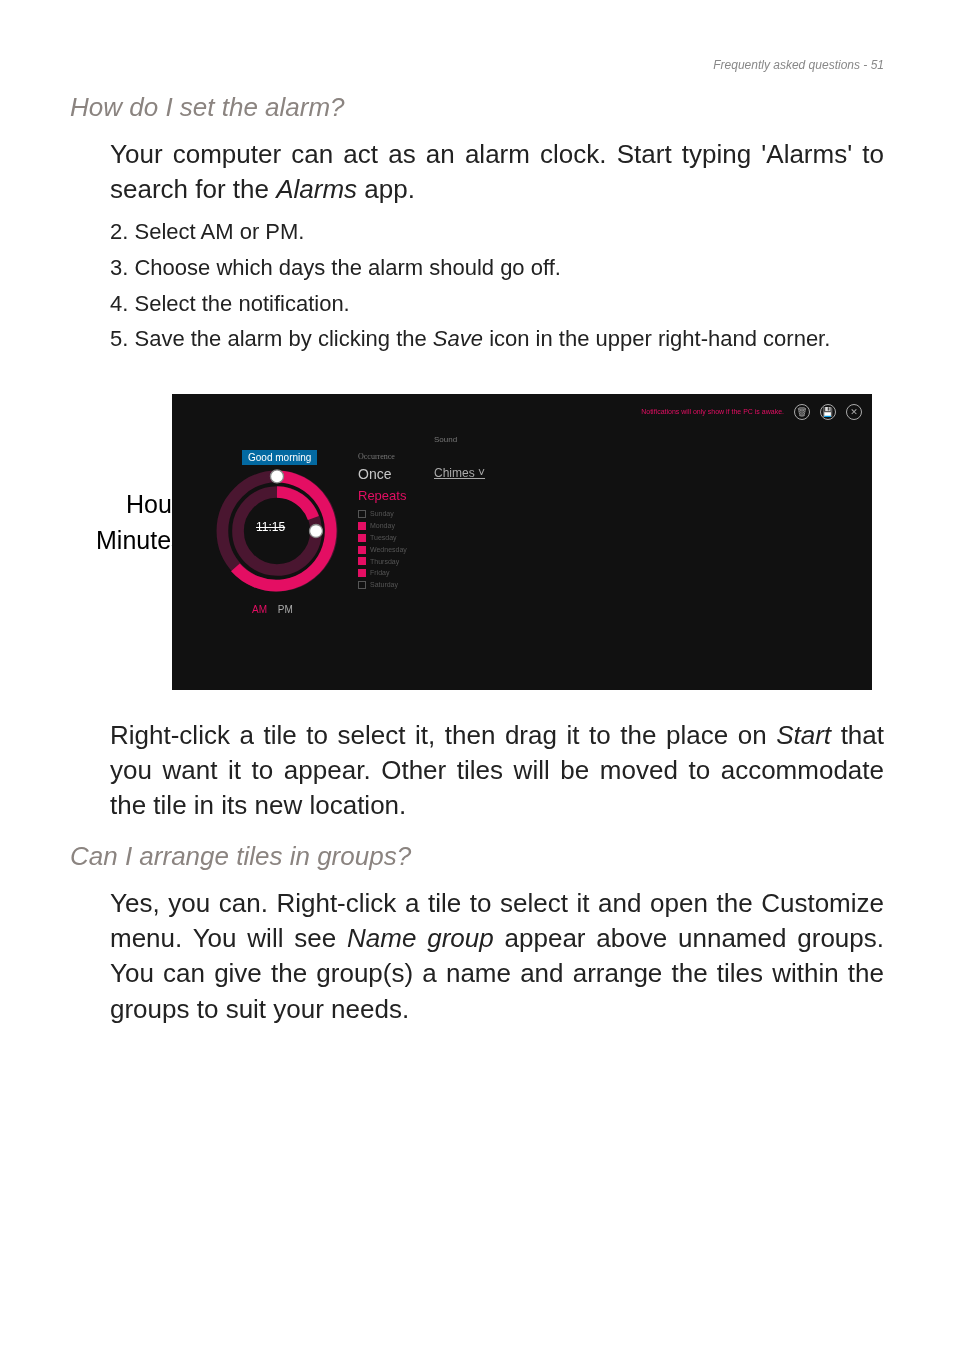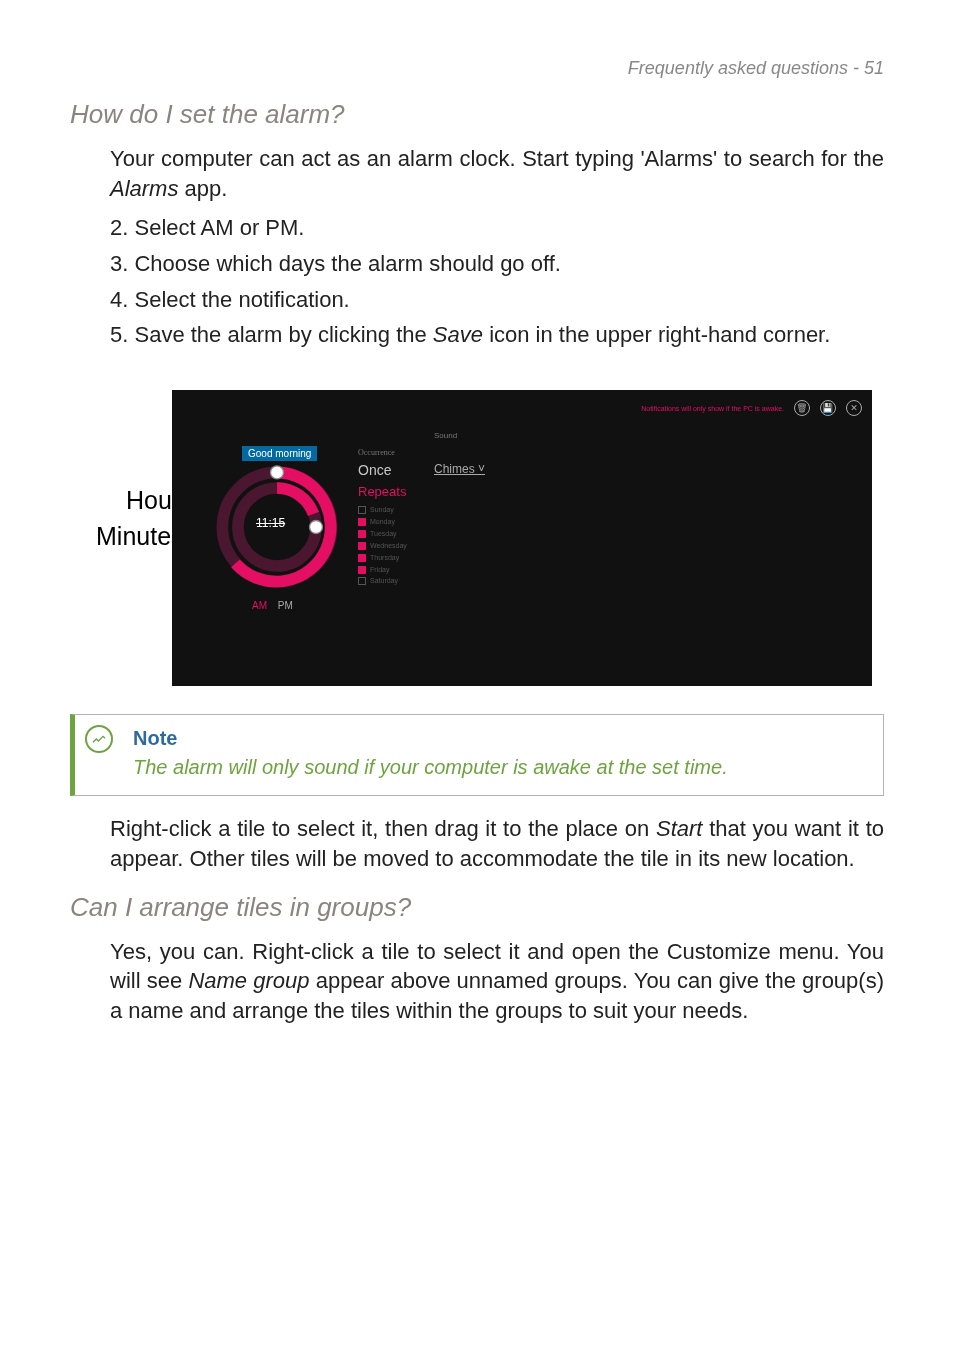--- a/index.html
+++ b/index.html
@@ -1,20 +1,20 @@
 <!DOCTYPE html>
 <html><head>
 <meta charset="utf-8">
 <style>
   * { box-sizing: border-box; margin: 0; padding: 0; }
   body { width: 954px; height: 1352px; background: #fff; font-family: Arial, Helvetica, sans-serif; position: relative; }
   .page { padding: 58px 70px 40px 70px; }
-  .header-line { text-align: right; font-style: italic; font-size: 18px; color: #888; margin-bottom: 20px; font-family: Arial, sans-serif; }
+  .header-line { text-align: right; font-style: italic; font-size: 12px; color: #888; margin-bottom: 20px; font-family: Arial, sans-serif; }
   h2.q { font-style: italic; font-weight: normal; font-size: 26px; color: #8b8480; margin-bottom: 14px; margin-top: 18px; }
-  .body-text { font-size: 22px; color: #222; line-height: 1.35; margin-left: 40px; text-align: justify; margin-bottom: 10px; }
+  .body-text { font-size: 26px; color: #222; line-height: 1.35; margin-left: 40px; text-align: justify; margin-bottom: 10px; }
   .italic { font-style: italic; }
   ol.steps { list-style: none; margin-left: 40px; margin-bottom: 14px; }
   ol.steps li { font-size: 22px; color: #222; line-height: 1.35; padding-left: 26px; text-indent: -26px; margin-bottom: 6px; text-align: justify; }
   ol.steps li .num { display: inline; }
   .figure-wrap { position: relative; margin: 6px auto 28px auto; width: 790px; }
   .callout { position: absolute; font-size: 25px; color: #000; font-family: Arial, sans-serif; }
   .callout.delete { top: 0px; right: 152px; }
   .callout.save { top: 0px; right: 62px; }
   .callout.hour { top: 96px; left: 44px; }
   .callout.minutes { top: 132px; left: 14px; }
@@ -131,29 +131,20 @@
         <div class="row">
             <span class="cb"></span>
             <span>Saturday</span>
           </div>
       </div>
       <div class="snd-label">Sound</div>
       <div class="snd-val">Chimes ˅</div>
     </div>
   </div>
 
-  <div class="note-box">
-    <div class="note-icon">
-      <svg viewBox="0 0 24 24">
-          <path d="M3 17l5-5 3 3 7-7 3 3" fill="none" stroke="#6ea43f" stroke-width="2"></path>
-        </svg>
-    </div>
-    <div class="note-title">Note</div>
-    <div class="note-text">The alarm will only sound if your computer is awake at the set time.</div>
-  </div>
 
   <p class="body-text">
     <span>Right-click a tile to select it, then drag it to the place on </span><span class="italic">Start</span><span> that you want it to appear. Other tiles will be moved to accommodate the tile in its new location.</span>
   </p>
 
   <h2 class="q">Can I arrange tiles in groups?</h2>
   <p class="body-text">
     <span>Yes, you can. Right-click a tile to select it and open the Customize menu. You will see </span><span class="italic">Name group</span><span> appear above unnamed groups. You can give the group(s) a name and arrange the tiles within the groups to suit your needs.</span>
   </p>
 </div>

